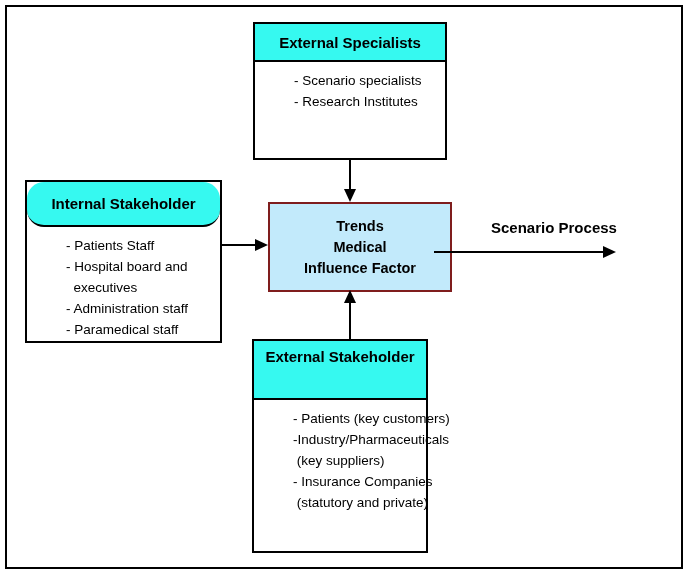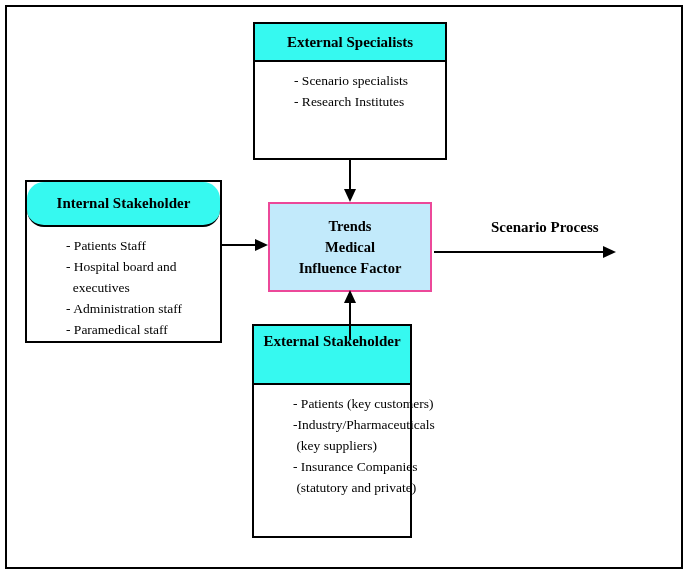--- a/index.html
+++ b/index.html
@@ -1,21 +1,21 @@
 <!DOCTYPE html>
 <html style="--header-fill: #36F9F0; --center-fill: #C2EAFB; --border: #000000;"><head>
 <meta charset="utf-8">
 <style>
   html, body { margin: 0; padding: 0; background: #ffffff; }
   .canvas {
     position: relative;
     width: 692px;
     height: 580px;
     background: #ffffff;
-    font-family: Liberation Serif, serif;
+    font-family: Liberation Sans, sans-serif;
     color: #000;
     overflow: hidden;
   }
   .frame {
     position: absolute;
     left: 5px; top: 5px;
     width: 678px; height: 564px;
     border: 2px solid #000;
     box-sizing: border-box;
   }
@@ -31,37 +31,37 @@
     font-weight: bold;
     font-size: 15px;
     text-align: center;
     display: flex;
     align-items: center;
     justify-content: center;
     box-sizing: border-box;
   }
   .top-box    { left: 253px; top: 22px;  width: 194px; height: 138px; }
   .left-box   { left: 25px;  top: 180px; width: 197px; height: 163px; }
-  .bottom-box { left: 252px; top: 324px; width: 160px; height: 214px; }
+  .bottom-box { left: 252px; top: 339px; width: 176px; height: 214px; }
   .top-box .box-header    { height: 38px; }
   .left-box .box-header   { height: 45px; border-radius: 17px; }
   .bottom-box .box-header { height: 59px; align-items: flex-start; padding-top: 7px; }
   .box-body {
     padding: 8px 2px 0 11px;
     font-size: 13.5px;
     line-height: 21px;
     white-space: pre;
     margin-left: 28px;
   }
   .center-box {
     position: absolute;
     left: 268px; top: 202px;
-    width: 164px; height: 90px;
+    width: 184px; height: 90px;
     background: var(--center-fill, #C2EAFB);
-    border: 2px solid #ec4899;
+    border: 2px solid #7f1d1d;
     box-sizing: border-box;
     display: flex;
     flex-direction: column;
     justify-content: center;
     text-align: center;
     font-weight: bold;
     font-size: 14.5px;
     line-height: 21px;
   }
   .hline { position: absolute; height: 2px; background: #000; }

